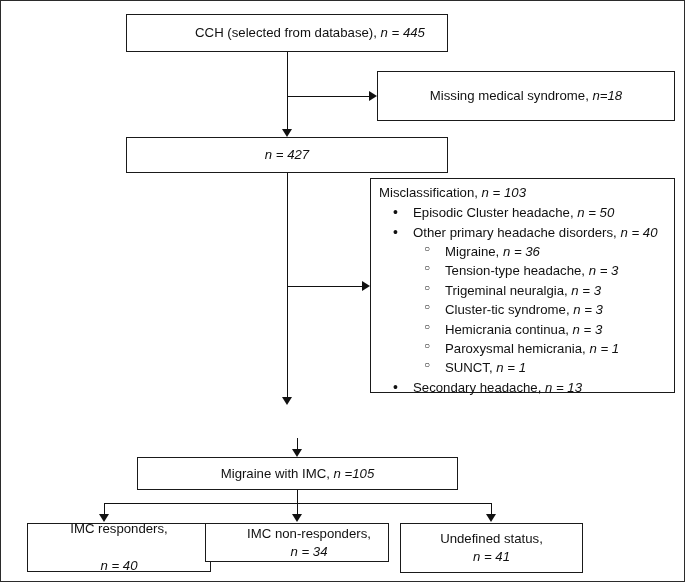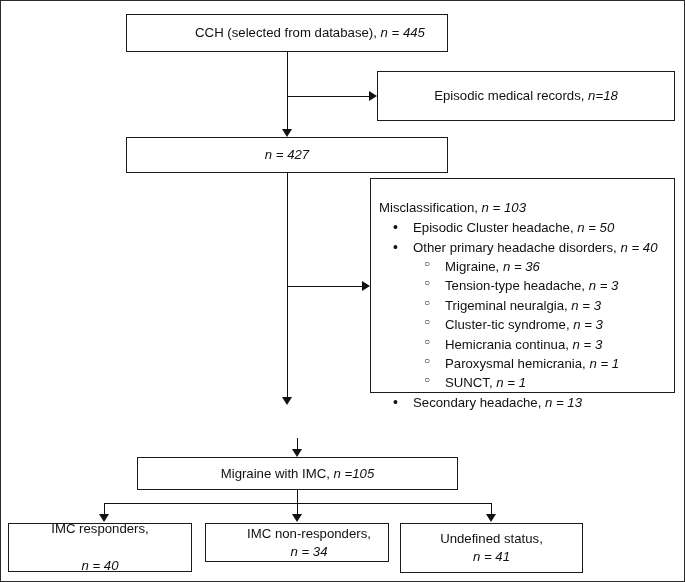--- a/index.html
+++ b/index.html
@@ -35,21 +35,21 @@
     justify-content: center;
   }
   .box em { font-style: italic; }
   .listbox {
     position: absolute;
     box-sizing: border-box;
     border: 1.6px solid #1a1a1a;
     background: #ffffff;
     font-size: 13.2px;
     color: #111111;
-    padding: 19px 4px 6px 8px;
+    padding: 4px 4px 6px 8px;
   }
   .listbox .head {
     margin: 0 0 1px 0;
     line-height: 1.45;
   }
   .listbox ul {
     list-style: none;
     margin: 0;
     padding: 0;
   }
@@ -123,21 +123,21 @@
   </div>
 
   <div class="vline" style="left:286px; top:51px; height:78px;"></div>
   <div class="arrow-down" style="left:281px; top:128px;"></div>
 
   <div class="hline" style="left:286px; top:95px; width:83px;"></div>
   <div class="arrow-right" style="left:368px; top:90px;"></div>
 
   <div class="box" style="left:376px; top:70px; width:298px; height:50px;">
     <span>
-      <span>Episodic medical records, </span><em class="ital">n=18</em>
+      <span>Missing medical syndrome, </span><em class="ital">n=18</em>
     </span>
   </div>
 
   <div class="box" style="left:125px; top:136px; width:322px; height:36px;">
     <em class="ital">n = 427</em>
   </div>
 
   <div class="vline" style="left:286px; top:172px; height:225px;"></div>
   <div class="arrow-down" style="left:281px; top:396px;"></div>
 
@@ -197,21 +197,21 @@
 
   <div class="vline" style="left:103px; top:502px; height:13px;"></div>
   <div class="arrow-down" style="left:98px; top:513px;"></div>
 
   <div class="vline" style="left:296px; top:502px; height:13px;"></div>
   <div class="arrow-down" style="left:291px; top:513px;"></div>
 
   <div class="vline" style="left:490px; top:502px; height:13px;"></div>
   <div class="arrow-down" style="left:485px; top:513px;"></div>
 
-  <div class="box two-line" style="left:7px; top:522px; width:184px; height:49px;gap:19px;">
+  <div class="box two-line" style="left:26px; top:522px; width:184px; height:49px;gap:19px;">
     <span>IMC responders,</span>
     <em class="ital">n = 40</em>
   </div>
 
   <div class="box two-line" style="left:204px; top:522px; width:184px; height:39px;padding-left:24px;">
     <span>IMC non-responders,</span>
     <em class="ital">n = 34</em>
   </div>
 
   <div class="box two-line" style="left:399px; top:522px; width:183px; height:50px;">

